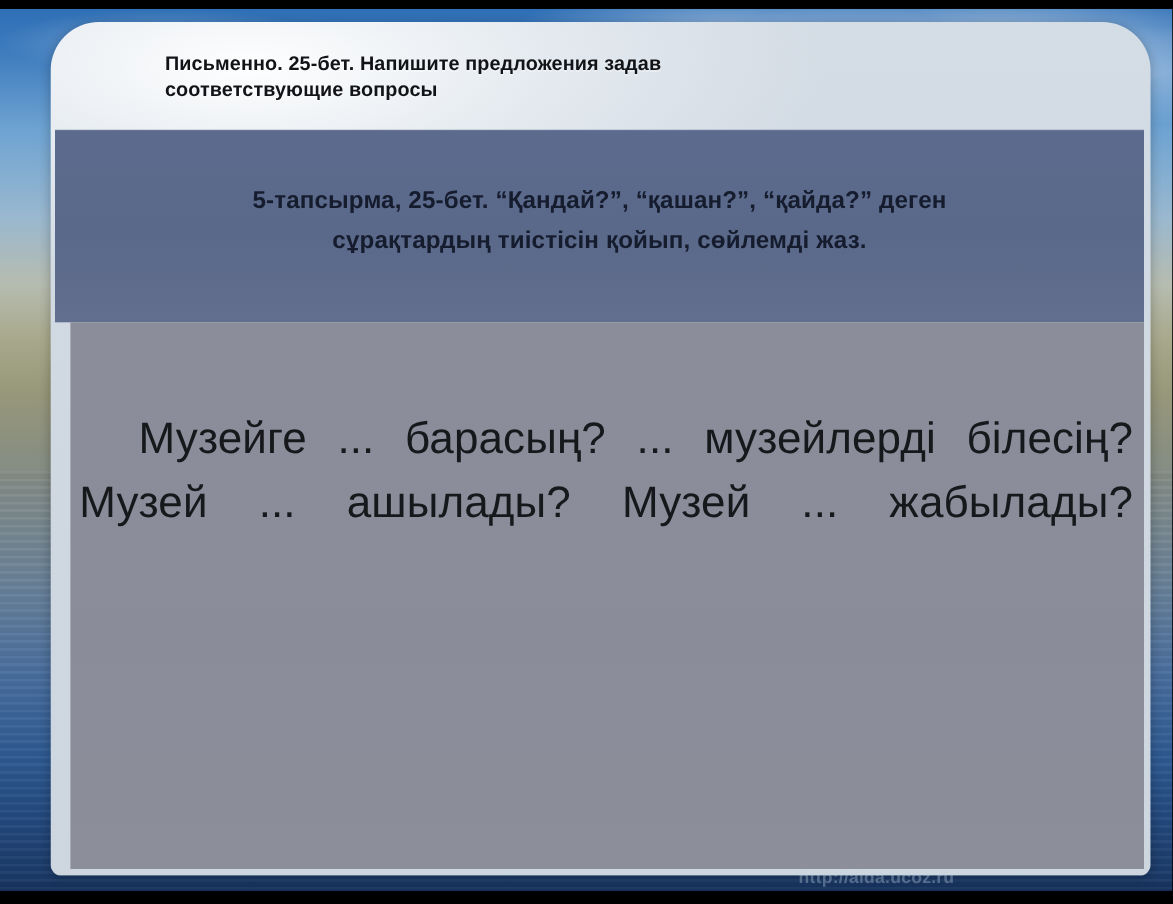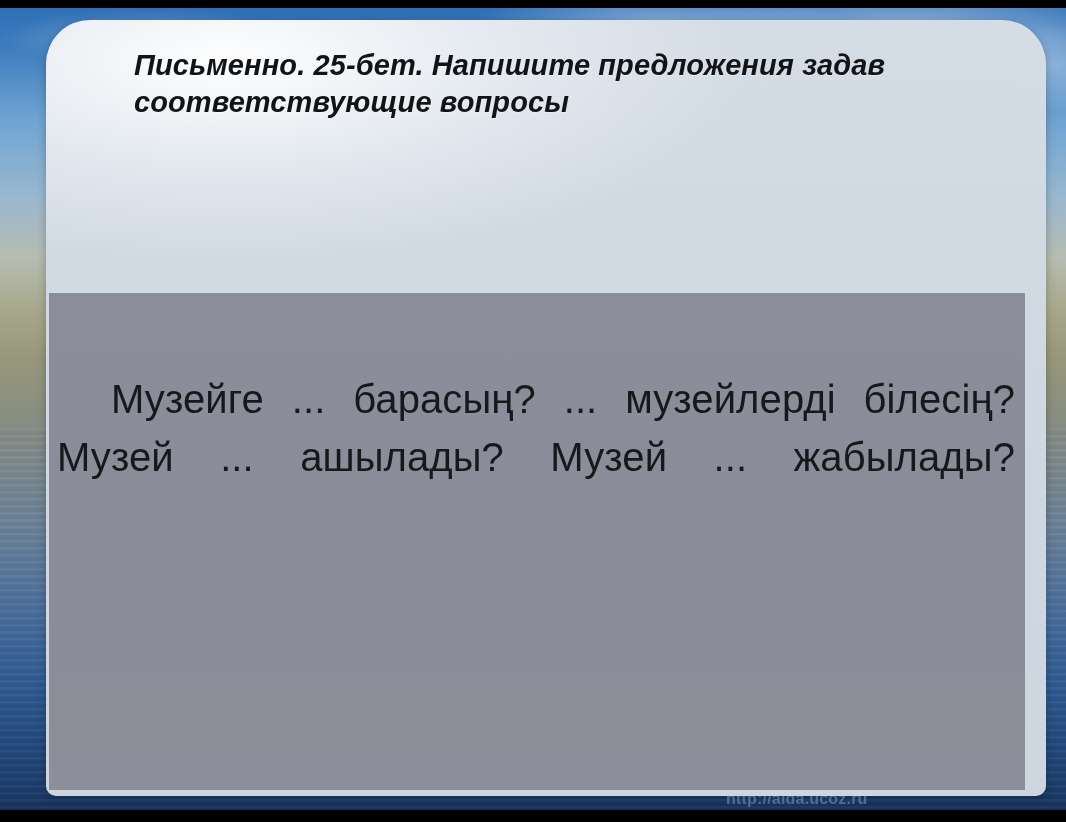--- a/index.html
+++ b/index.html
@@ -87,26 +87,25 @@
     border-radius: 44px 44px 10px 10px;
     background:
       radial-gradient(ellipse 520px 200px at 180px 40px, rgba(255,255,255,.95) 0%, rgba(226,232,238,.85) 55%, rgba(205,214,224,.75) 100%),
       linear-gradient(to bottom, #e9eef3 0%, #dfe5ec 22%, #d5dbe3 60%, #cfd5dd 100%);
     box-shadow: 0 2px 10px rgba(0,0,0,.25);
   }
 
   
   .slide-heading {
     position: absolute;
-    left: 88px;
+    left: 104px;
     top: 27px;
     width: 890px;
-    font-size: 29px;
+    font-size: 18px;
     font-weight: bold;
-    font-style: italic;
     line-height: 1.27;
     color: #111317;
     letter-spacing: .1px;
     text-shadow: 0 1px 0 rgba(255,255,255,.35);
     white-space: pre-line;
   }
 
   
   .task-band {
     position: absolute;
@@ -129,21 +128,21 @@
     line-height: 1.62;
     color: #151c2d;
     letter-spacing: .1px;
     white-space: pre-line;
     filter: blur(.22px);
   }
 
   
   .body-panel {
     position: absolute;
-    left: 49px;
+    left: 64px;
     top: 293px;
     width: 976px;
     height: 497px;
     background: linear-gradient(to bottom, #8b8e9a 0%, #8a8d99 60%, #8c8f9a 100%);
   }
 
   .body-text {
     position: absolute;
     left: 8px;
     top: 78px;
@@ -186,20 +185,24 @@
 
   <div class="bar-top"></div>
 
   <div class="slide-card">
 
     <div class="slide-heading">Письменно. 25-бет. Напишите предложения задав
 соответствующие вопросы</div>
 
   </div>
 
+  <div class="task-band">
+    <div class="task-band-text">5-тапсырма, 25-бет. “Қандай?”, “қашан?”, “қайда?” деген
+сұрақтардың тиістісін қойып, сөйлемді жаз.</div>
+  </div>
 
   <div class="body-panel">
     <div class="body-text">Музейге ... барасың? ... музейлерді білесің? Музей ... ашылады? Музей ... жабылады?</div>
   </div>
 
   <div class="watermark">http://aida.ucoz.ru</div>
 
   <div class="bar-bottom"></div>
 
 </div>

